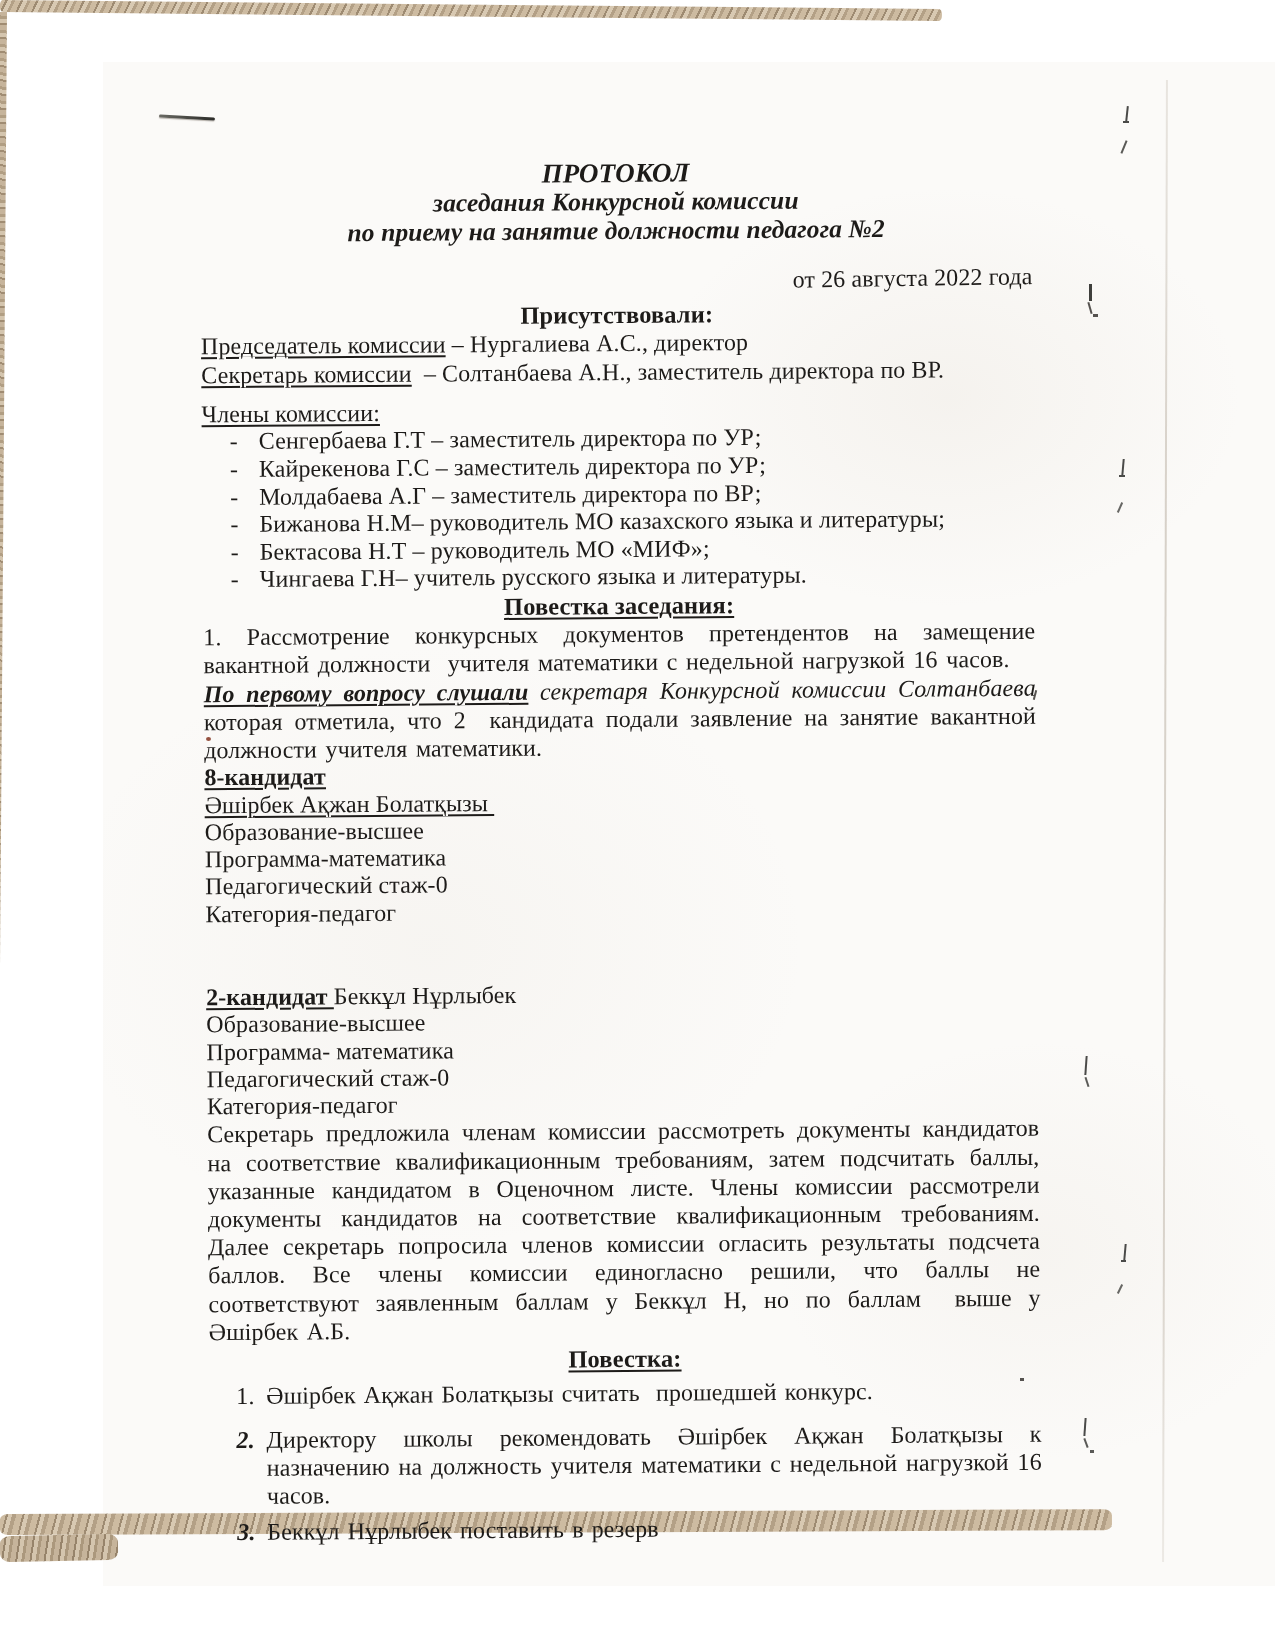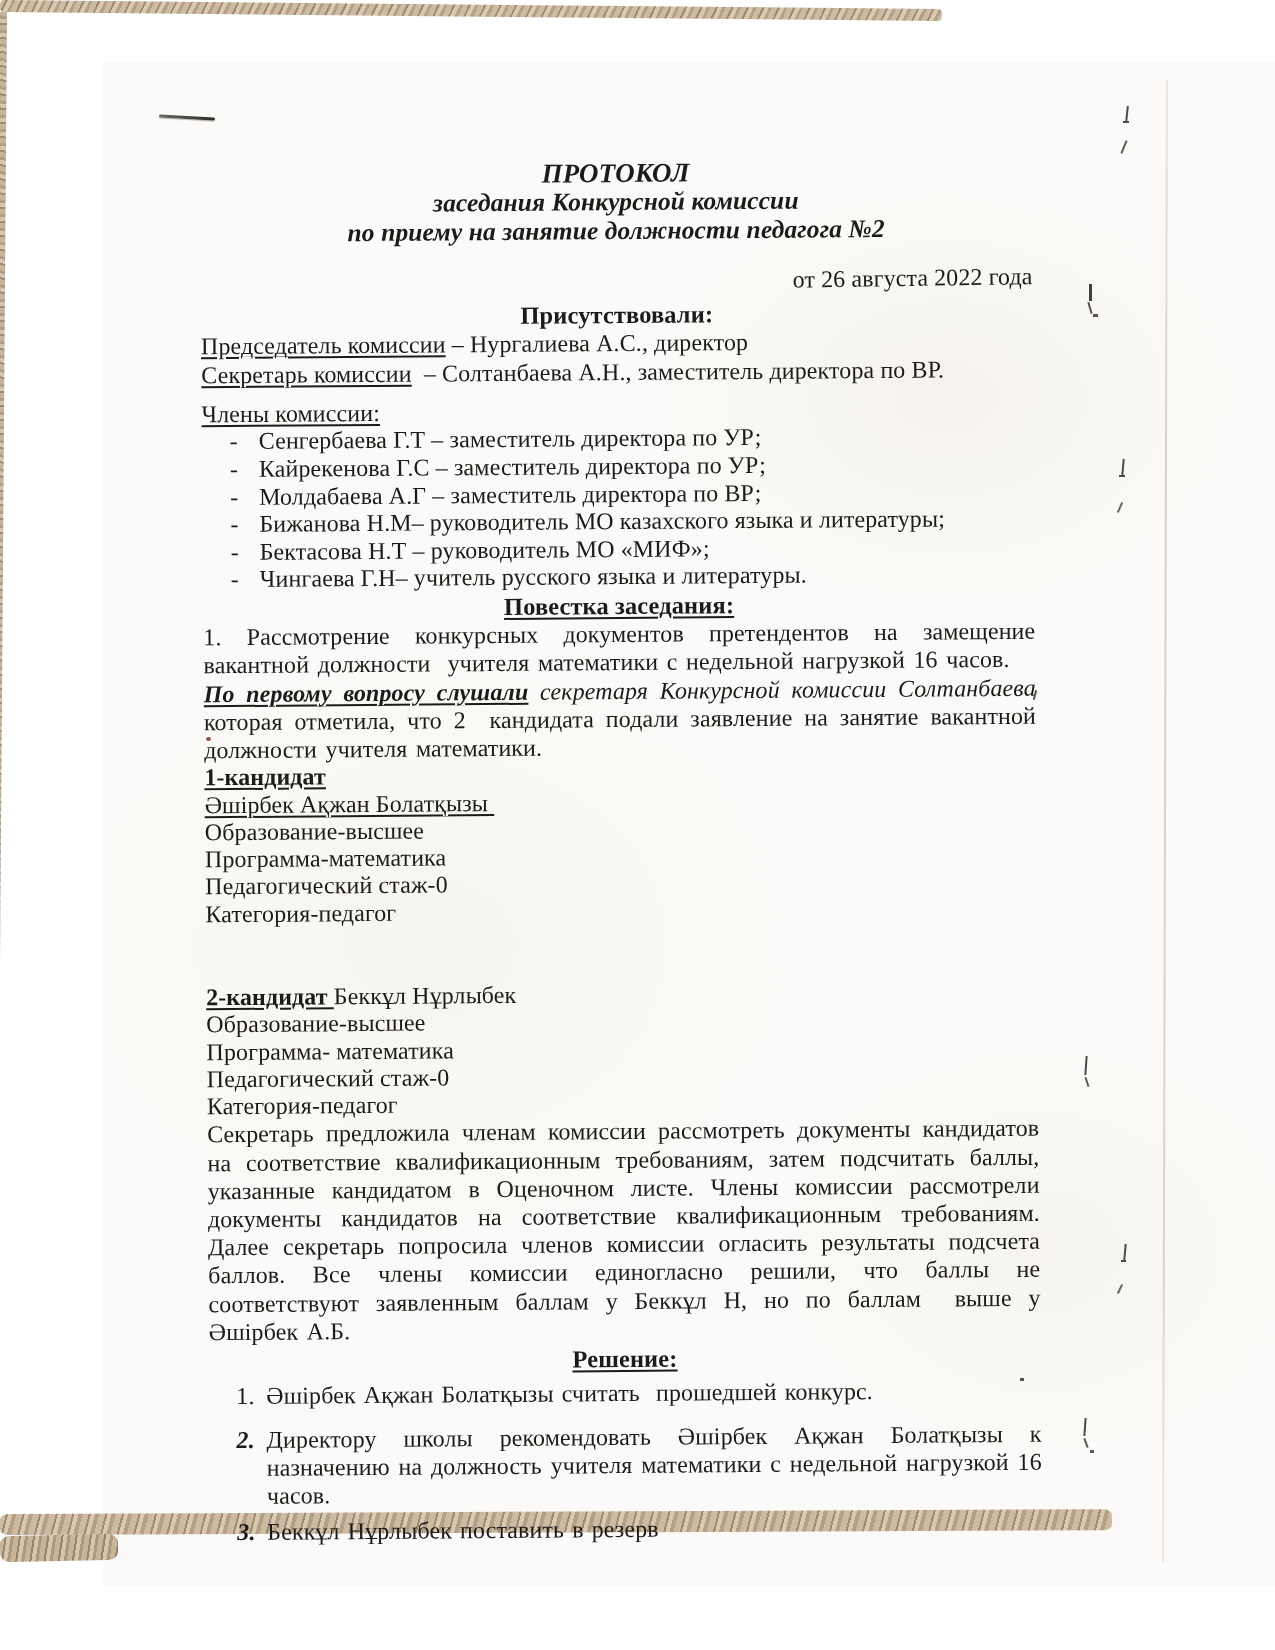--- a/index.html
+++ b/index.html
@@ -153,36 +153,36 @@
       <span class="dash">-</span>
       <span>Чингаева Г.Н– учитель русского языка и литературы.</span>
     </div>
 
   <div class="center agenda-h"><span class="u">Повестка заседания:</span></div>
 
   <div class="just">1. Рассмотрение конкурсных документов претендентов на замещение вакантной должности&nbsp; учителя математики с недельной нагрузкой 16 часов.</div>
 
   <div class="just"><span class="b i u">По первому вопросу слушали</span><span class="i"> секретаря Конкурсной комиссии Солтанбаева</span><span> которая отметила, что 2&nbsp; кандидата подали заявление на занятие вакантной должности учителя математики.</span></div>
 
-  <div class="cand"><span class="b u">1-кандидат</span></div>
+  <div class="cand"><span class="b u">8-кандидат</span></div>
   <div class="cand"><span class="u">Әшірбек Ақжан Болатқызы&nbsp;</span></div>
   <div class="cand">Образование-высшее</div>
   <div class="cand">Программа-математика</div>
   <div class="cand">Педагогический стаж-0</div>
   <div class="cand">Категория-педагог</div>
 
   <div class="cand gap2"><span class="b u">2-кандидат&nbsp;</span><span>Беккұл Нұрлыбек</span></div>
   <div class="cand">Образование-высшее</div>
   <div class="cand">Программа- математика</div>
   <div class="cand">Педагогический стаж-0</div>
   <div class="cand">Категория-педагог</div>
 
   <div class="just">Секретарь предложила членам комиссии рассмотреть документы кандидатов на соответствие квалификационным требованиям, затем подсчитать баллы, указанные кандидатом в Оценочном листе. Члены комиссии рассмотрели документы кандидатов на соответствие квалификационным требованиям. Далее секретарь попросила членов комиссии огласить результаты подсчета баллов. Все члены комиссии единогласно решили, что баллы не соответствуют заявленным баллам у Беккұл Н, но по баллам&nbsp; выше у Әшірбек А.Б.</div>
 
-  <div class="center h-decision"><span class="u">Решение:</span></div>
+  <div class="center h-decision"><span class="u">Повестка:</span></div>
 
   <div class="drow d1">
       <span class="num">1.</span>
       <span class="dtext">Әшірбек Ақжан Болатқызы считать&nbsp; прошедшей конкурс.</span>
     </div>
   <div class="drow d2">
       <span class="num b i">2.</span>
       <span class="dtext">Директору школы рекомендовать Әшірбек Ақжан Болатқызы к назначению на должность учителя математики с недельной нагрузкой 16 часов.</span>
     </div>
   <div class="drow d3">

